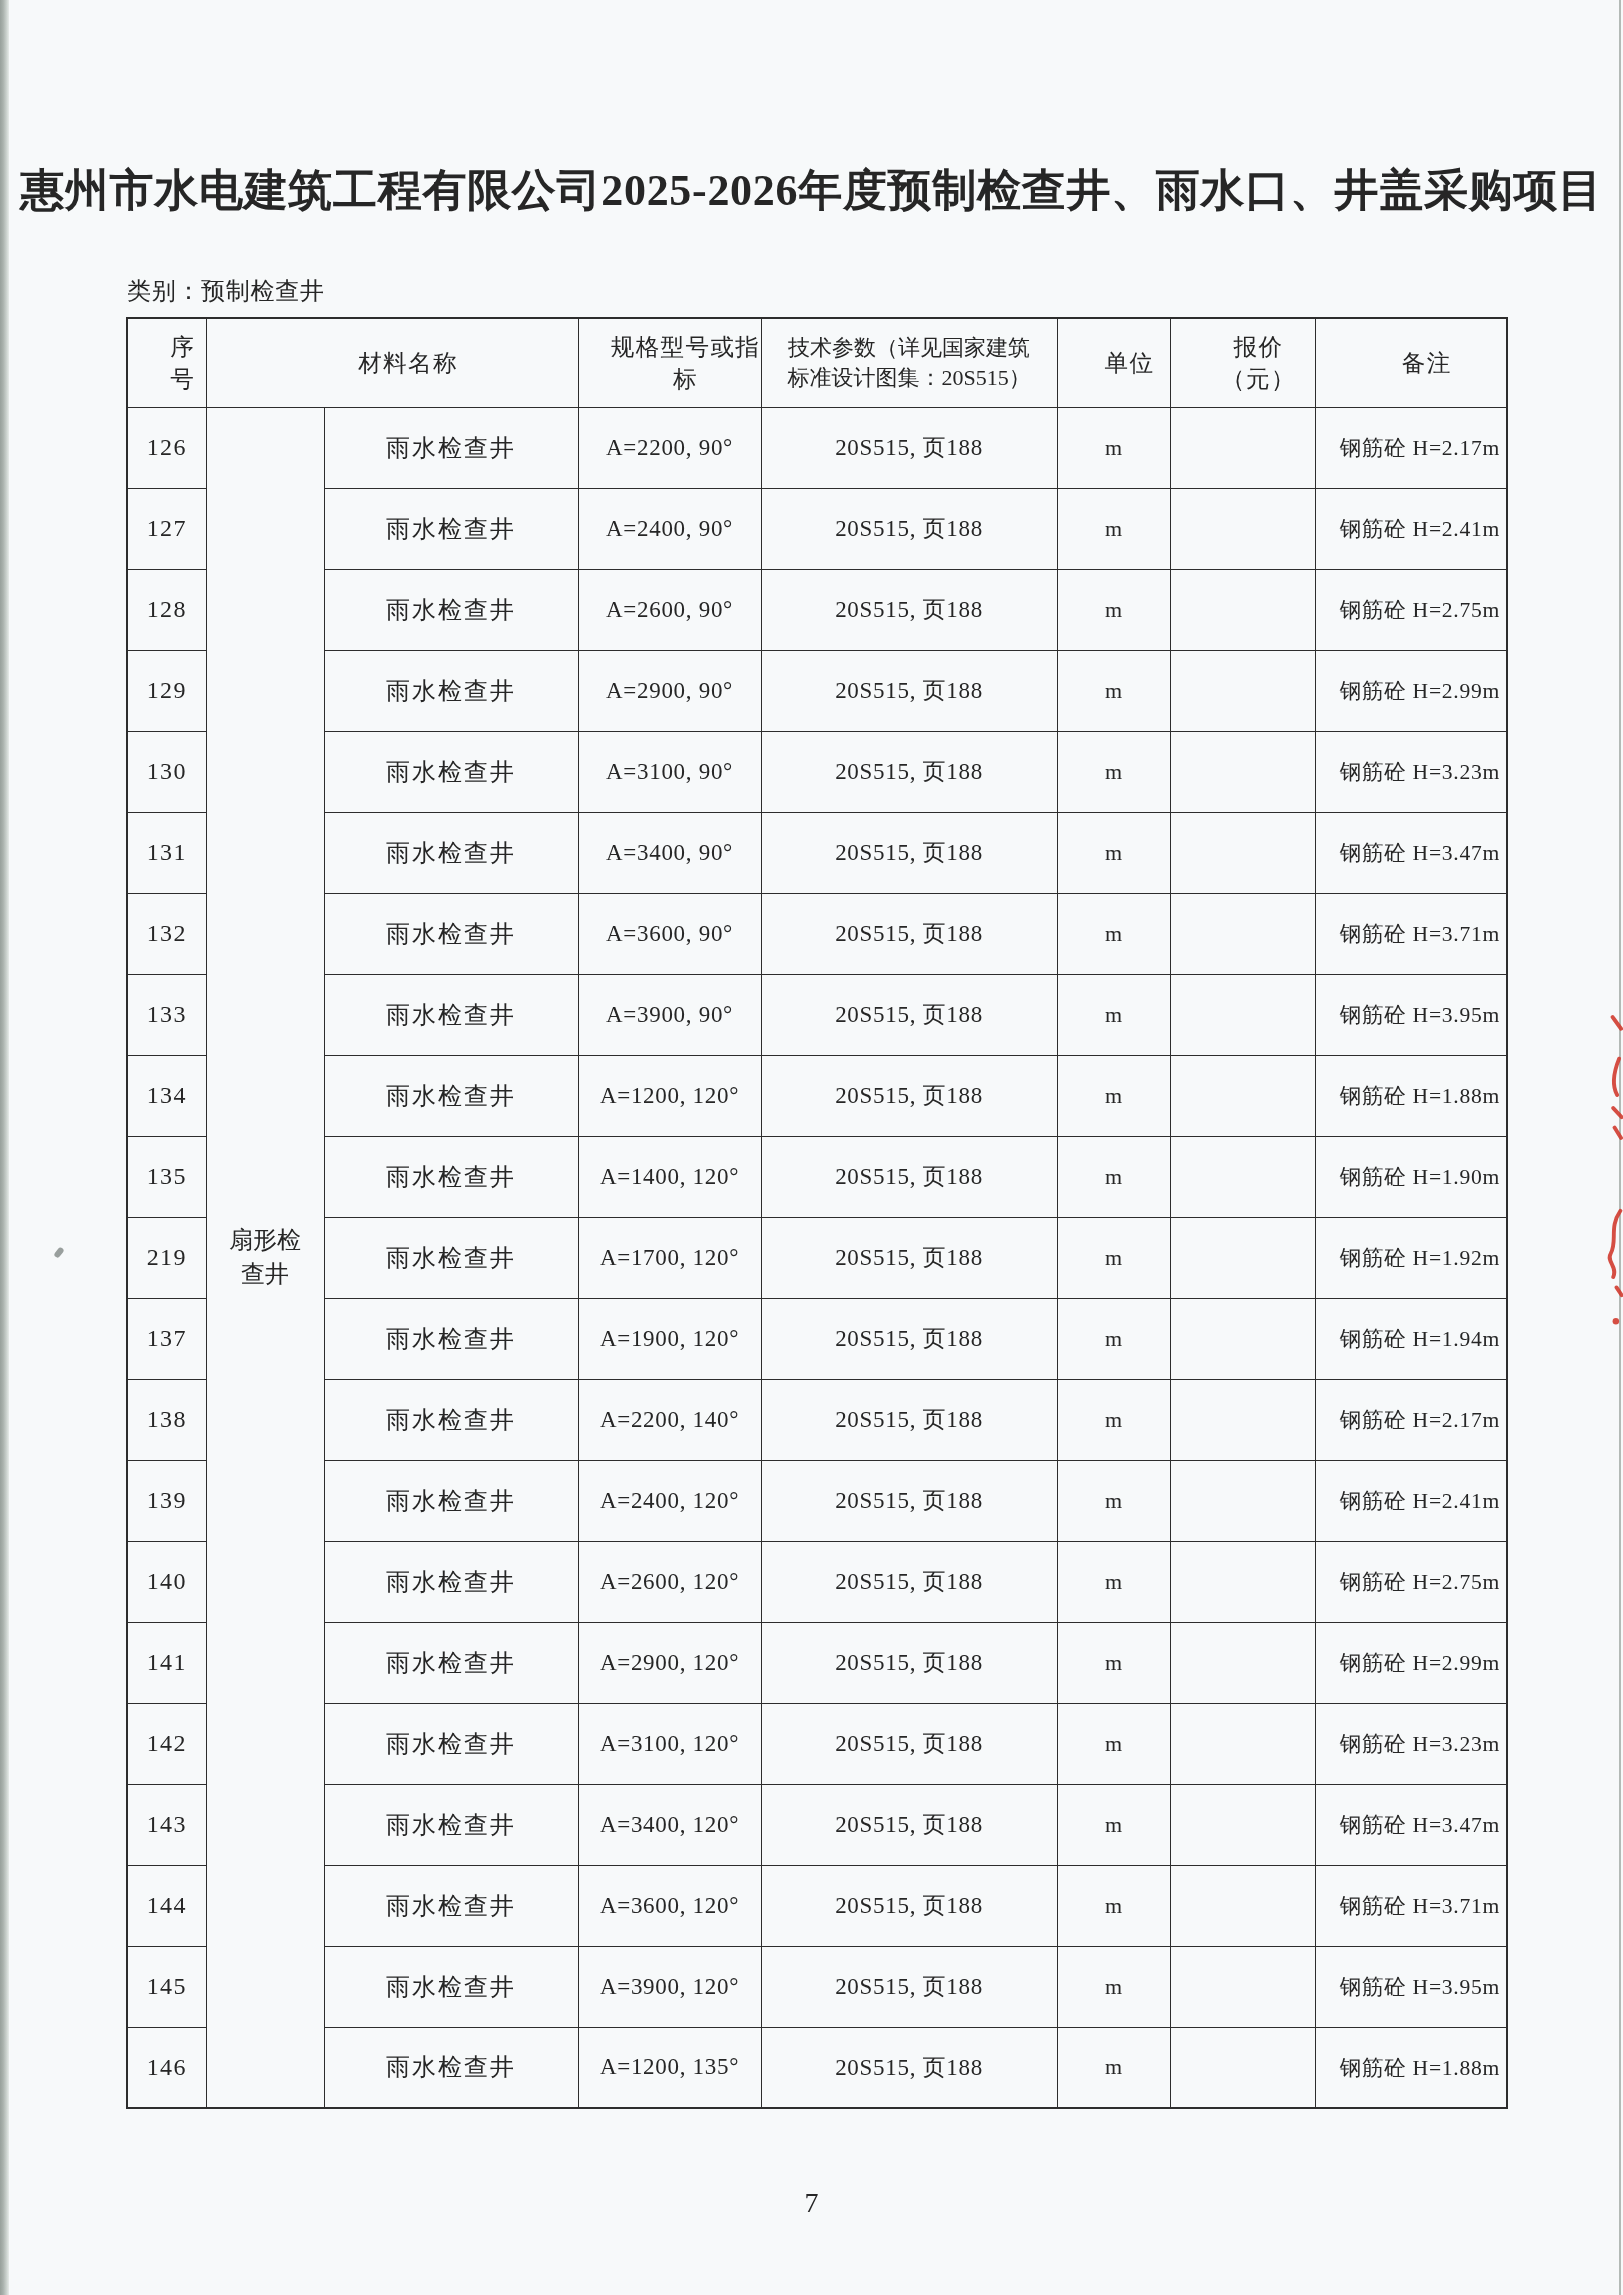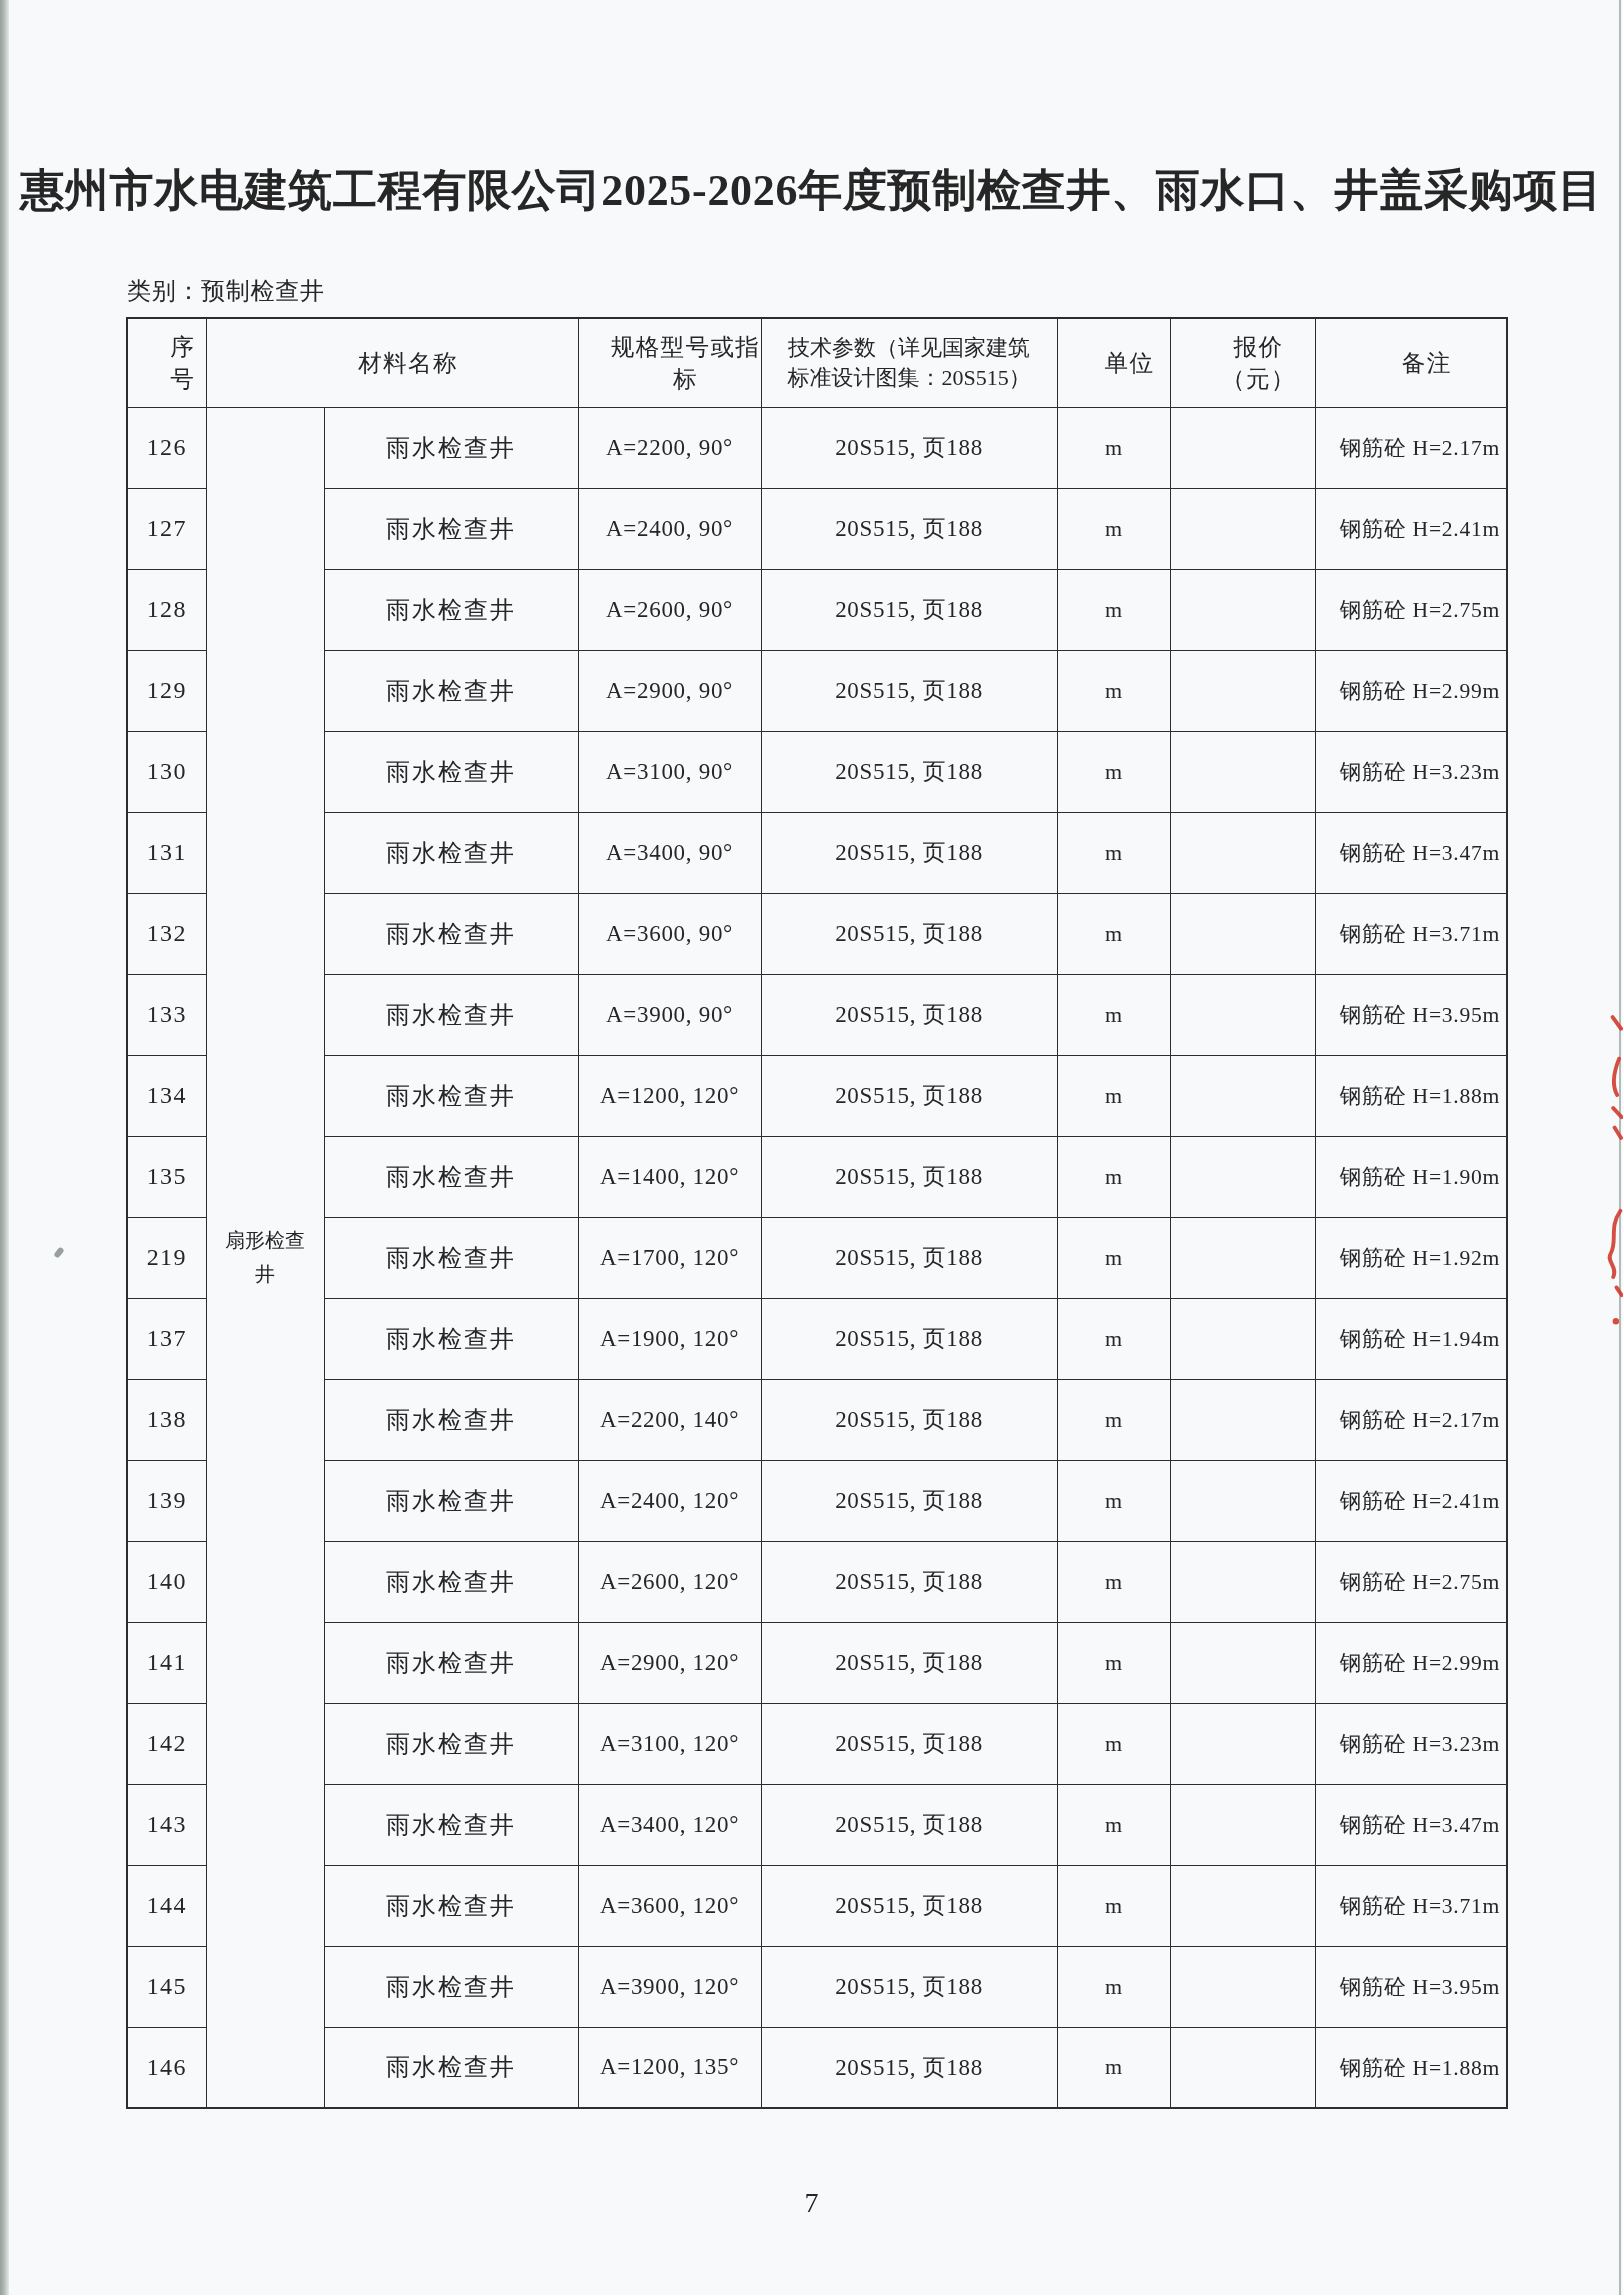--- a/index.html
+++ b/index.html
@@ -54,21 +54,21 @@
     overflow:hidden;
   }
   thead tr { height:89px; }
   tbody tr { height:81px; }
 
   th.h-cell { font-size:23.6px; letter-spacing:1.3px;padding-left:32px; }
   th.h-tech { font-size:22px; letter-spacing:0; }
   th.h-tech .tl { line-height:30px; }
 
   td.c-seq    { font-size:24px; letter-spacing:1.3px; }
-  td.c-group  { font-size:20px; line-height:34px; padding:17px 17px; }
+  td.c-group  { font-size:24px; line-height:34px; padding:17px 17px; }
   td.c-name   { font-size:24px; letter-spacing:2px; }
   td.c-spec   { font-size:23px; letter-spacing:0.7px; }
   td.c-tech   { font-size:23px; letter-spacing:0.7px; }
   td.c-unit   { font-size:22px; }
   td.c-price  { font-size:22px; }
   td.c-remark { font-size:21.6px; text-align:left; padding-left:18px; letter-spacing:0.7px;margin-top:32px; }
 
   .page-number {
     position:absolute; left:0; right:0; top:2187px;
     text-align:center; font-size:28px;

